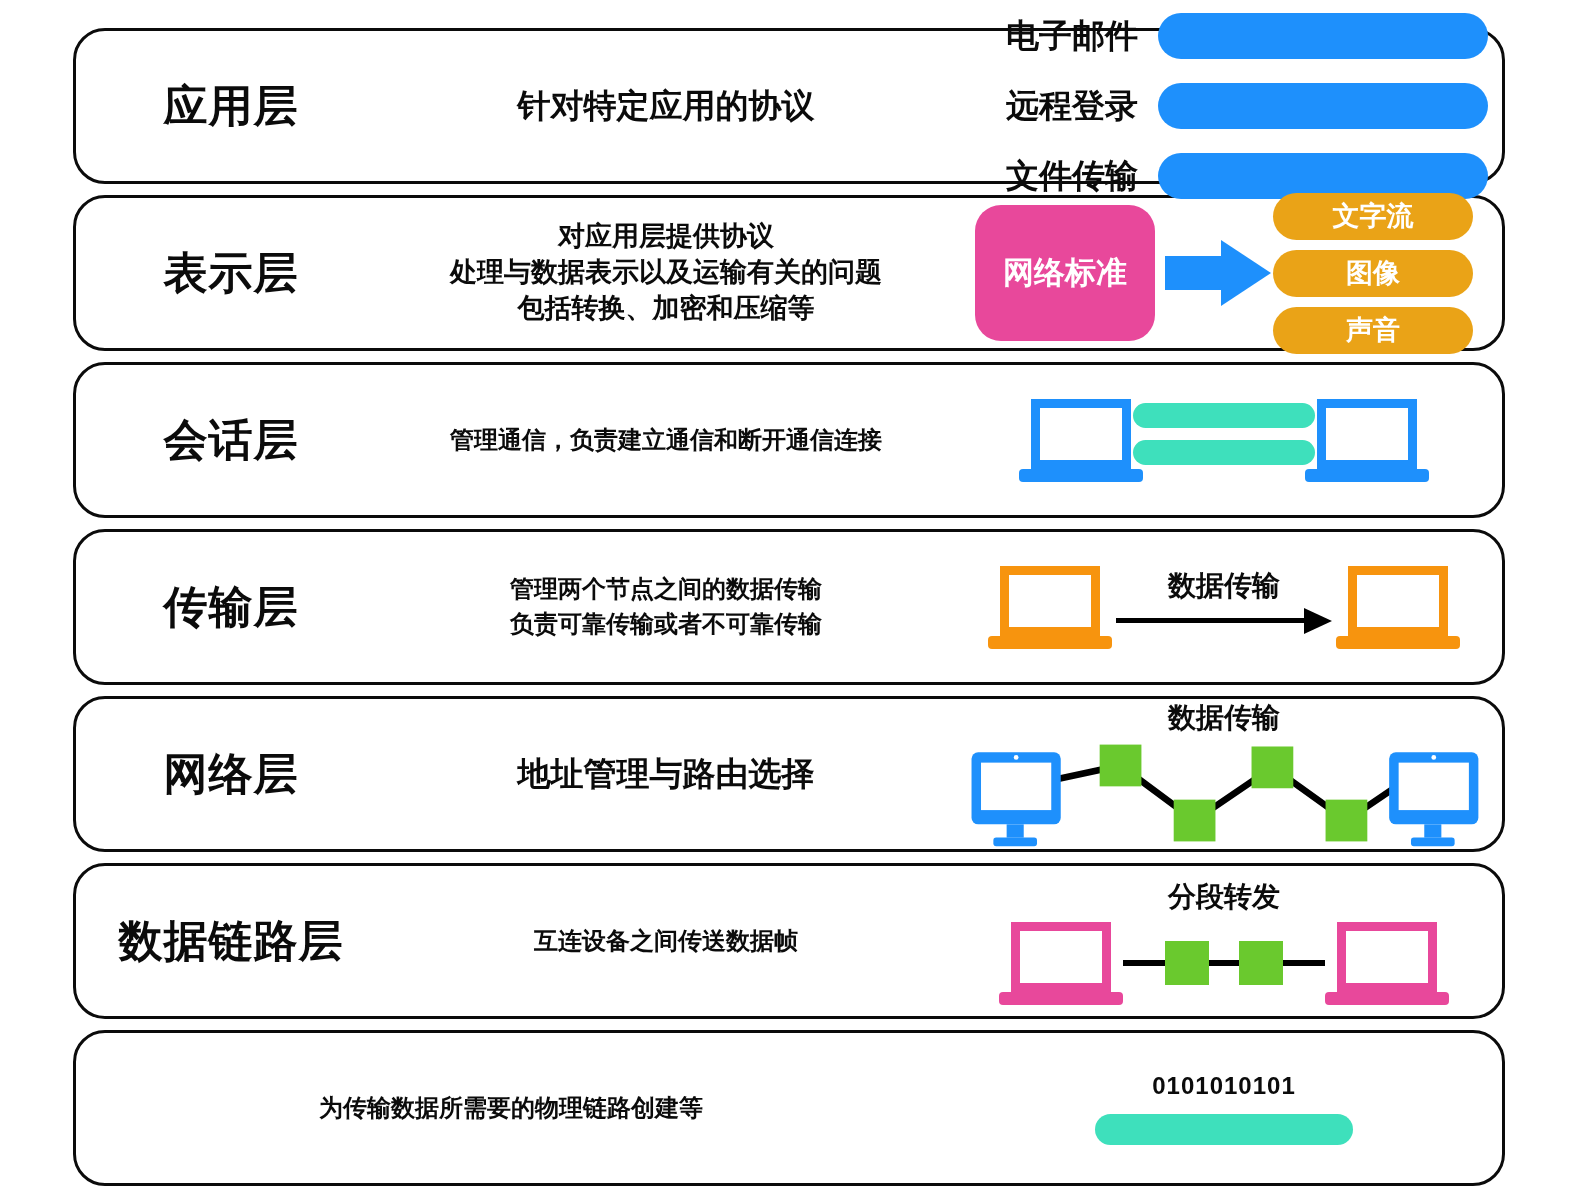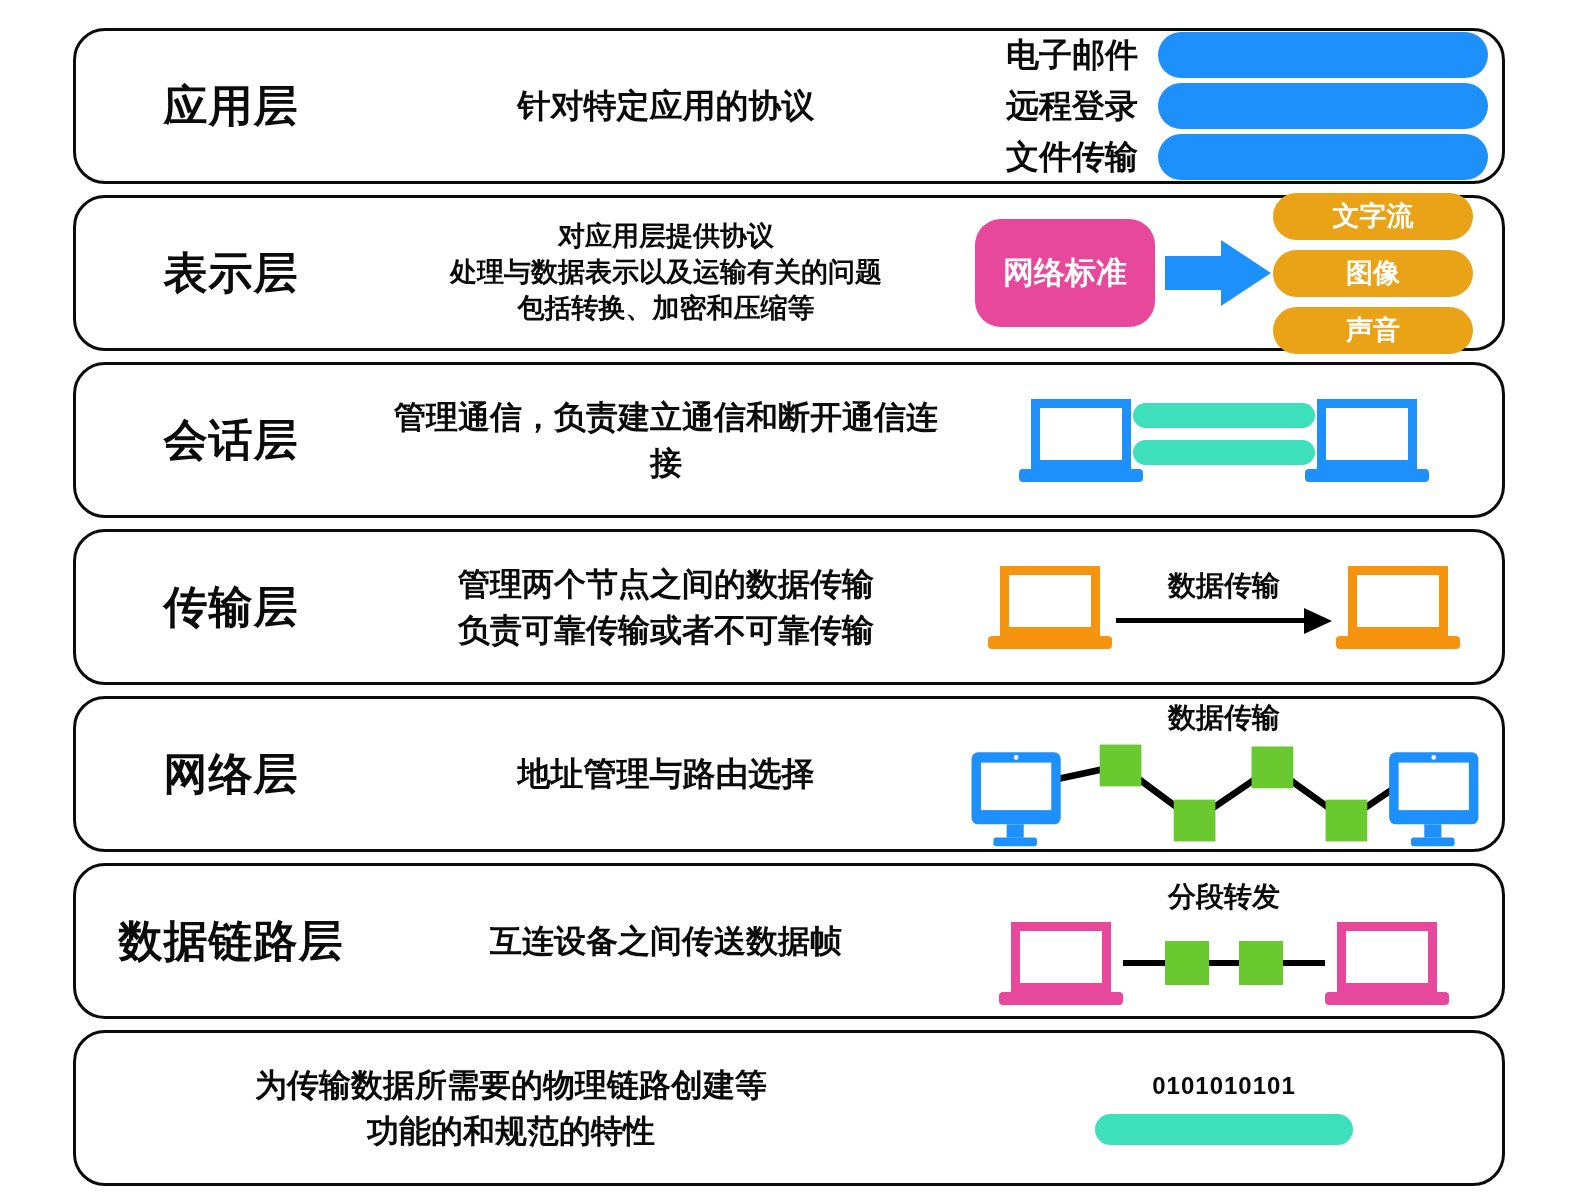--- a/index.html
+++ b/index.html
@@ -16,37 +16,37 @@
   .row{
     width:1432px;height:156px;margin:0 auto 11px auto;background:#fff;
     border:3.5px solid var(--line);border-radius:32px;
     display:flex;align-items:center;
   }
   .layer-name{
     width:310px;flex-shrink:0;text-align:center;
     font-size:44px;font-weight:800;letter-spacing:1px;
   }
   .layer-desc{
-    flex:1;text-align:center;font-weight:800;font-size:32px;line-height:1.45;
+    flex:1;text-align:center;font-weight:800;font-size:24px;line-height:1.45;
   }
   .layer-desc.lg{font-size:33px;}
   .layer-desc.sm{font-size:27px;line-height:1.33;}
   .layer-graphic{
     width:556px;flex-shrink:0;height:100%;position:relative;
     display:flex;align-items:center;justify-content:center;
   }
   
-  .proto-col{display:flex;flex-direction:column;gap:5px;width:100%;align-items:flex-end;padding-right:14px;}
+  .proto-col{display:flex;flex-direction:column;gap:24px;width:100%;align-items:flex-end;padding-right:14px;}
   .proto-row{display:flex;align-items:center;gap:20px;}
   .proto-label{font-size:33px;font-weight:800;}
   .proto-bar{width:330px;height:46px;border-radius:23px;background:var(--blue);}
   
   .std-wrap{display:flex;align-items:center;}
   .std-box{
-    width:180px;height:108px;background:var(--pink);border-radius:26px;color:#fff;
+    width:180px;height:136px;background:var(--pink);border-radius:26px;color:#fff;
     font-size:31px;font-weight:800;display:flex;align-items:center;justify-content:center;
   }
   .fat-arrow{display:flex;align-items:center;margin-left:10px;}
   .fat-arrow-shaft{width:56px;height:34px;background:var(--blue);}
   .fat-arrow-head{width:0;height:0;border-left:50px solid var(--blue);border-top:33px solid transparent;border-bottom:33px solid transparent;}
   .pill-col{display:flex;flex-direction:column;gap:10px;margin-left:2px;}
   .pill{
     width:200px;height:47px;background:var(--orange);border-radius:24px;color:#fff;
     font-size:27px;font-weight:800;display:flex;align-items:center;justify-content:center;
   }
@@ -231,21 +231,20 @@
             <div class="laptop-base"></div>
           </div>
         </div>
       </div>
     </div>
   </div>
 
   <div class="row">
     <div class="layer-desc">
       <div>为传输数据所需要的物理链路创建等</div>
-      <div>功能的和规范的特性</div>
     </div>
     <div class="layer-graphic">
       <div class="gcol">
         <div class="phy-label">0101010101</div>
         <div class="phy-bar"></div>
       </div>
     </div>
   </div>
 
 </div>

